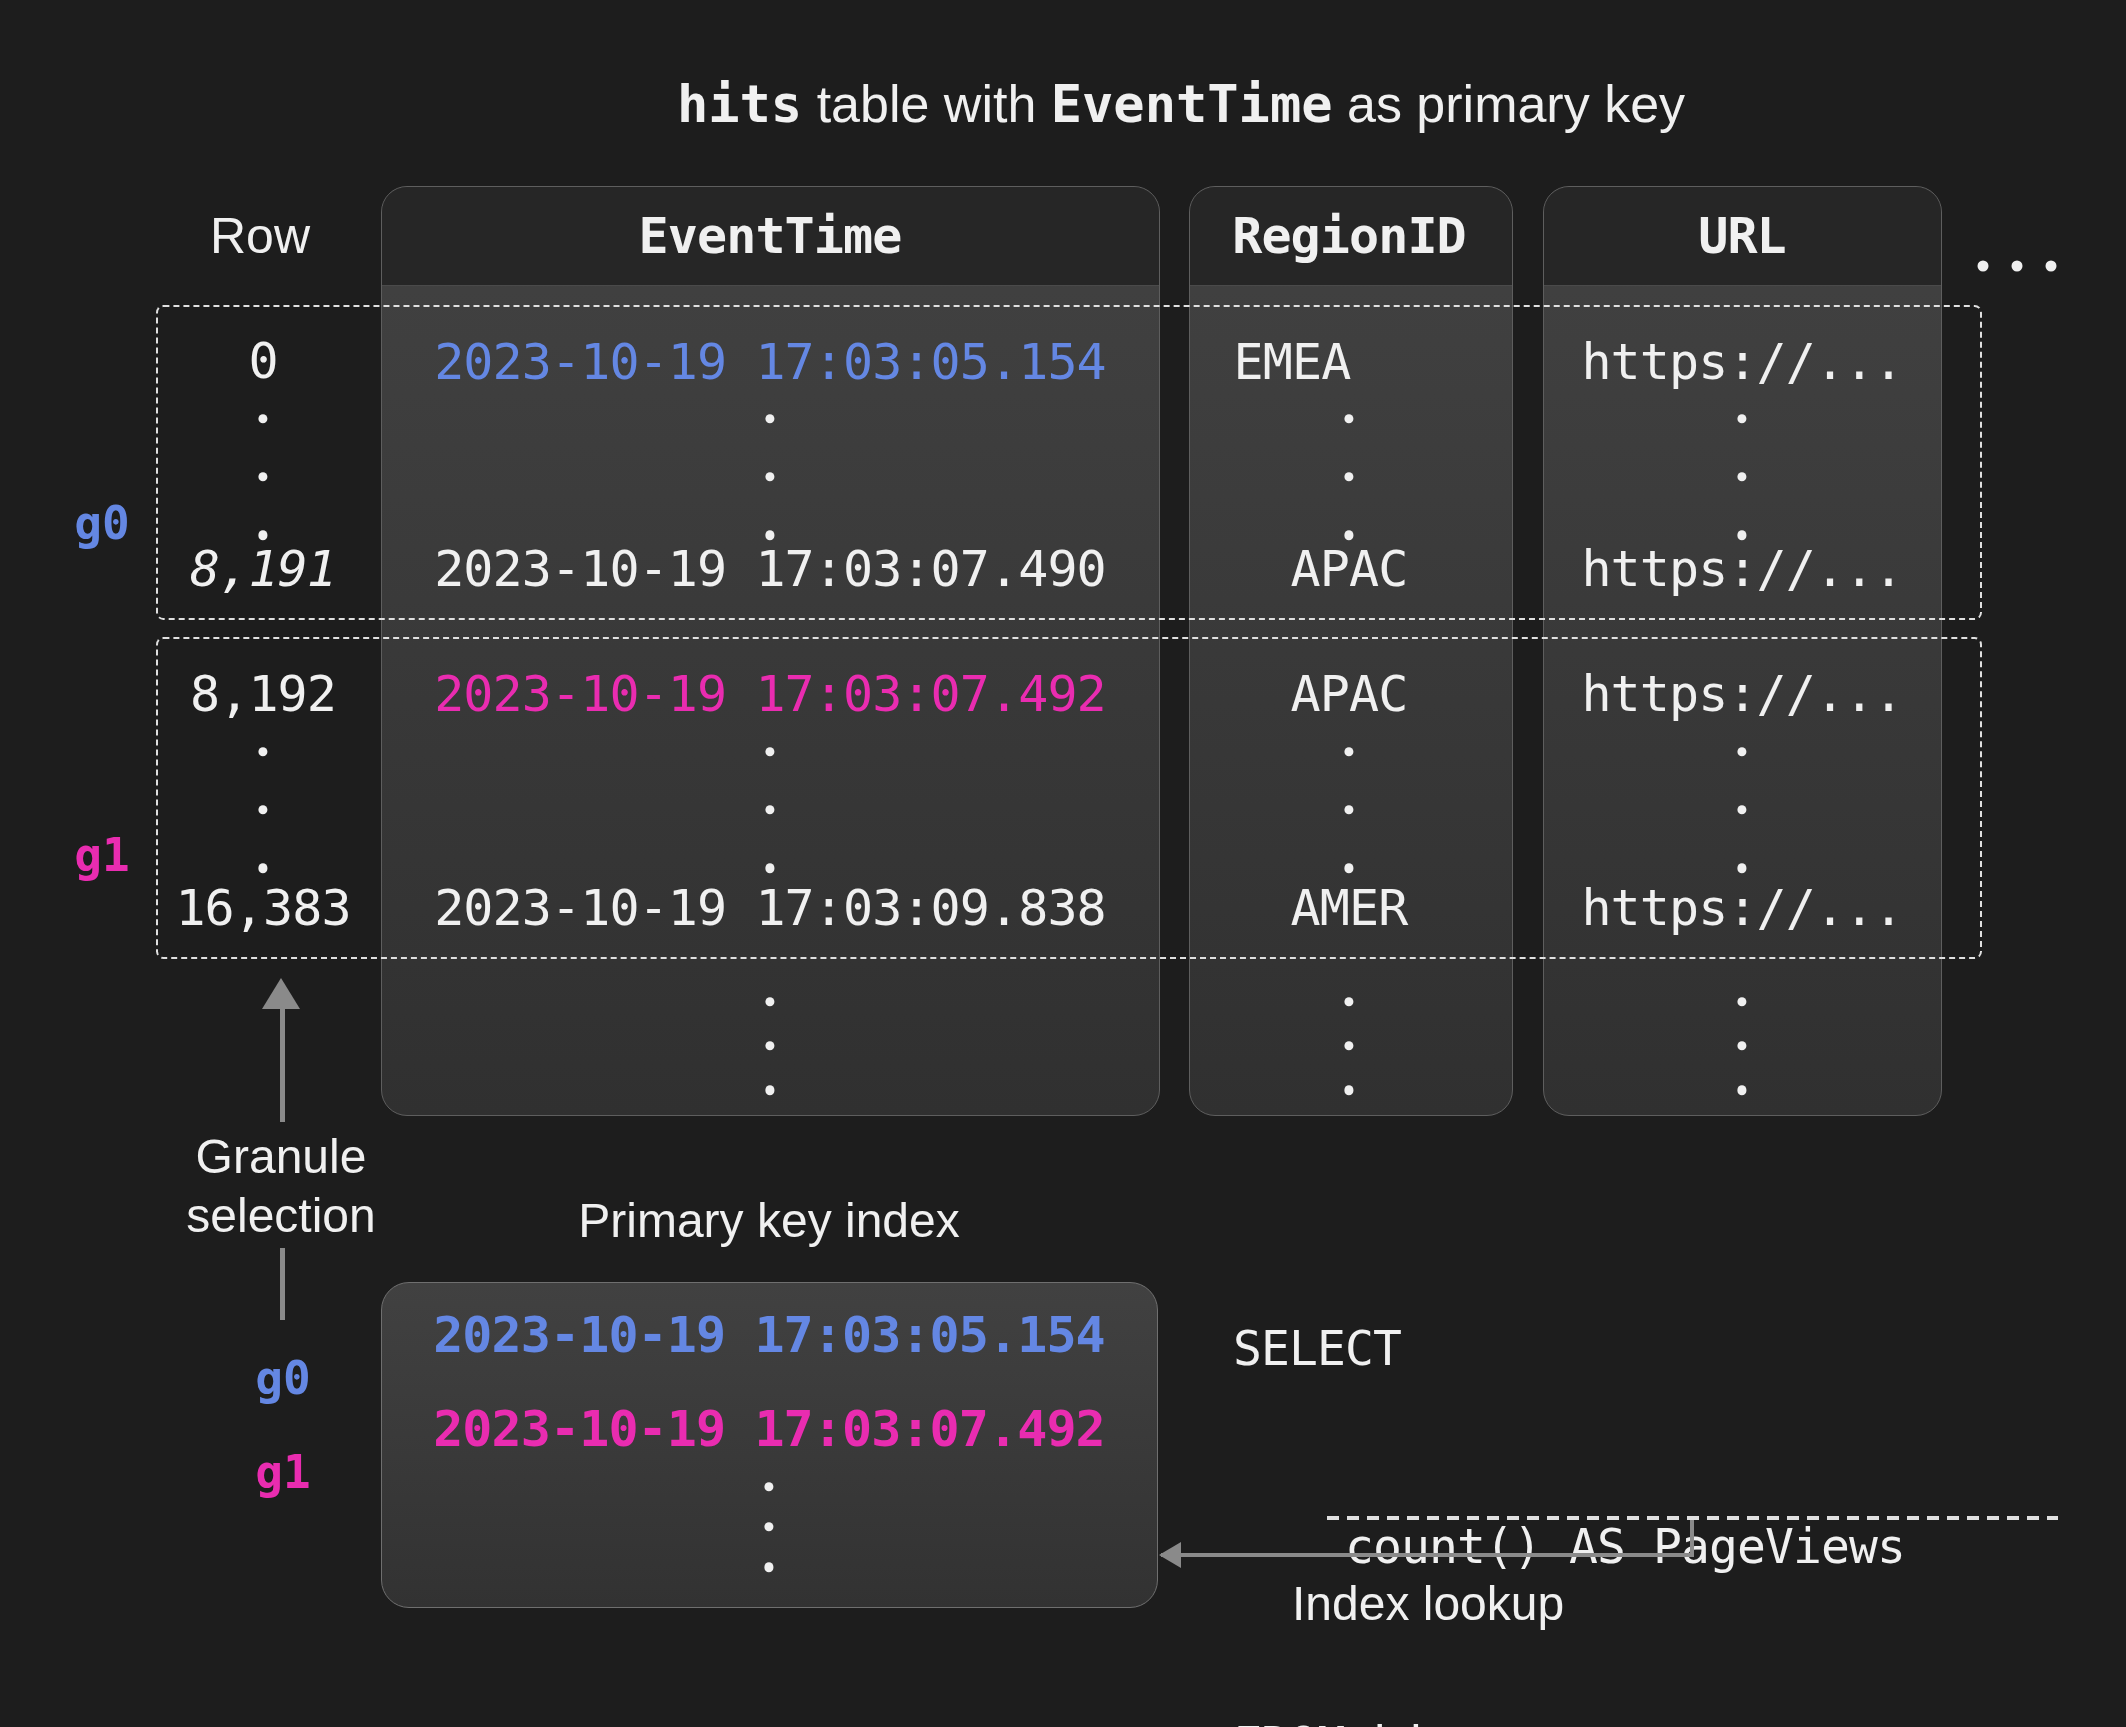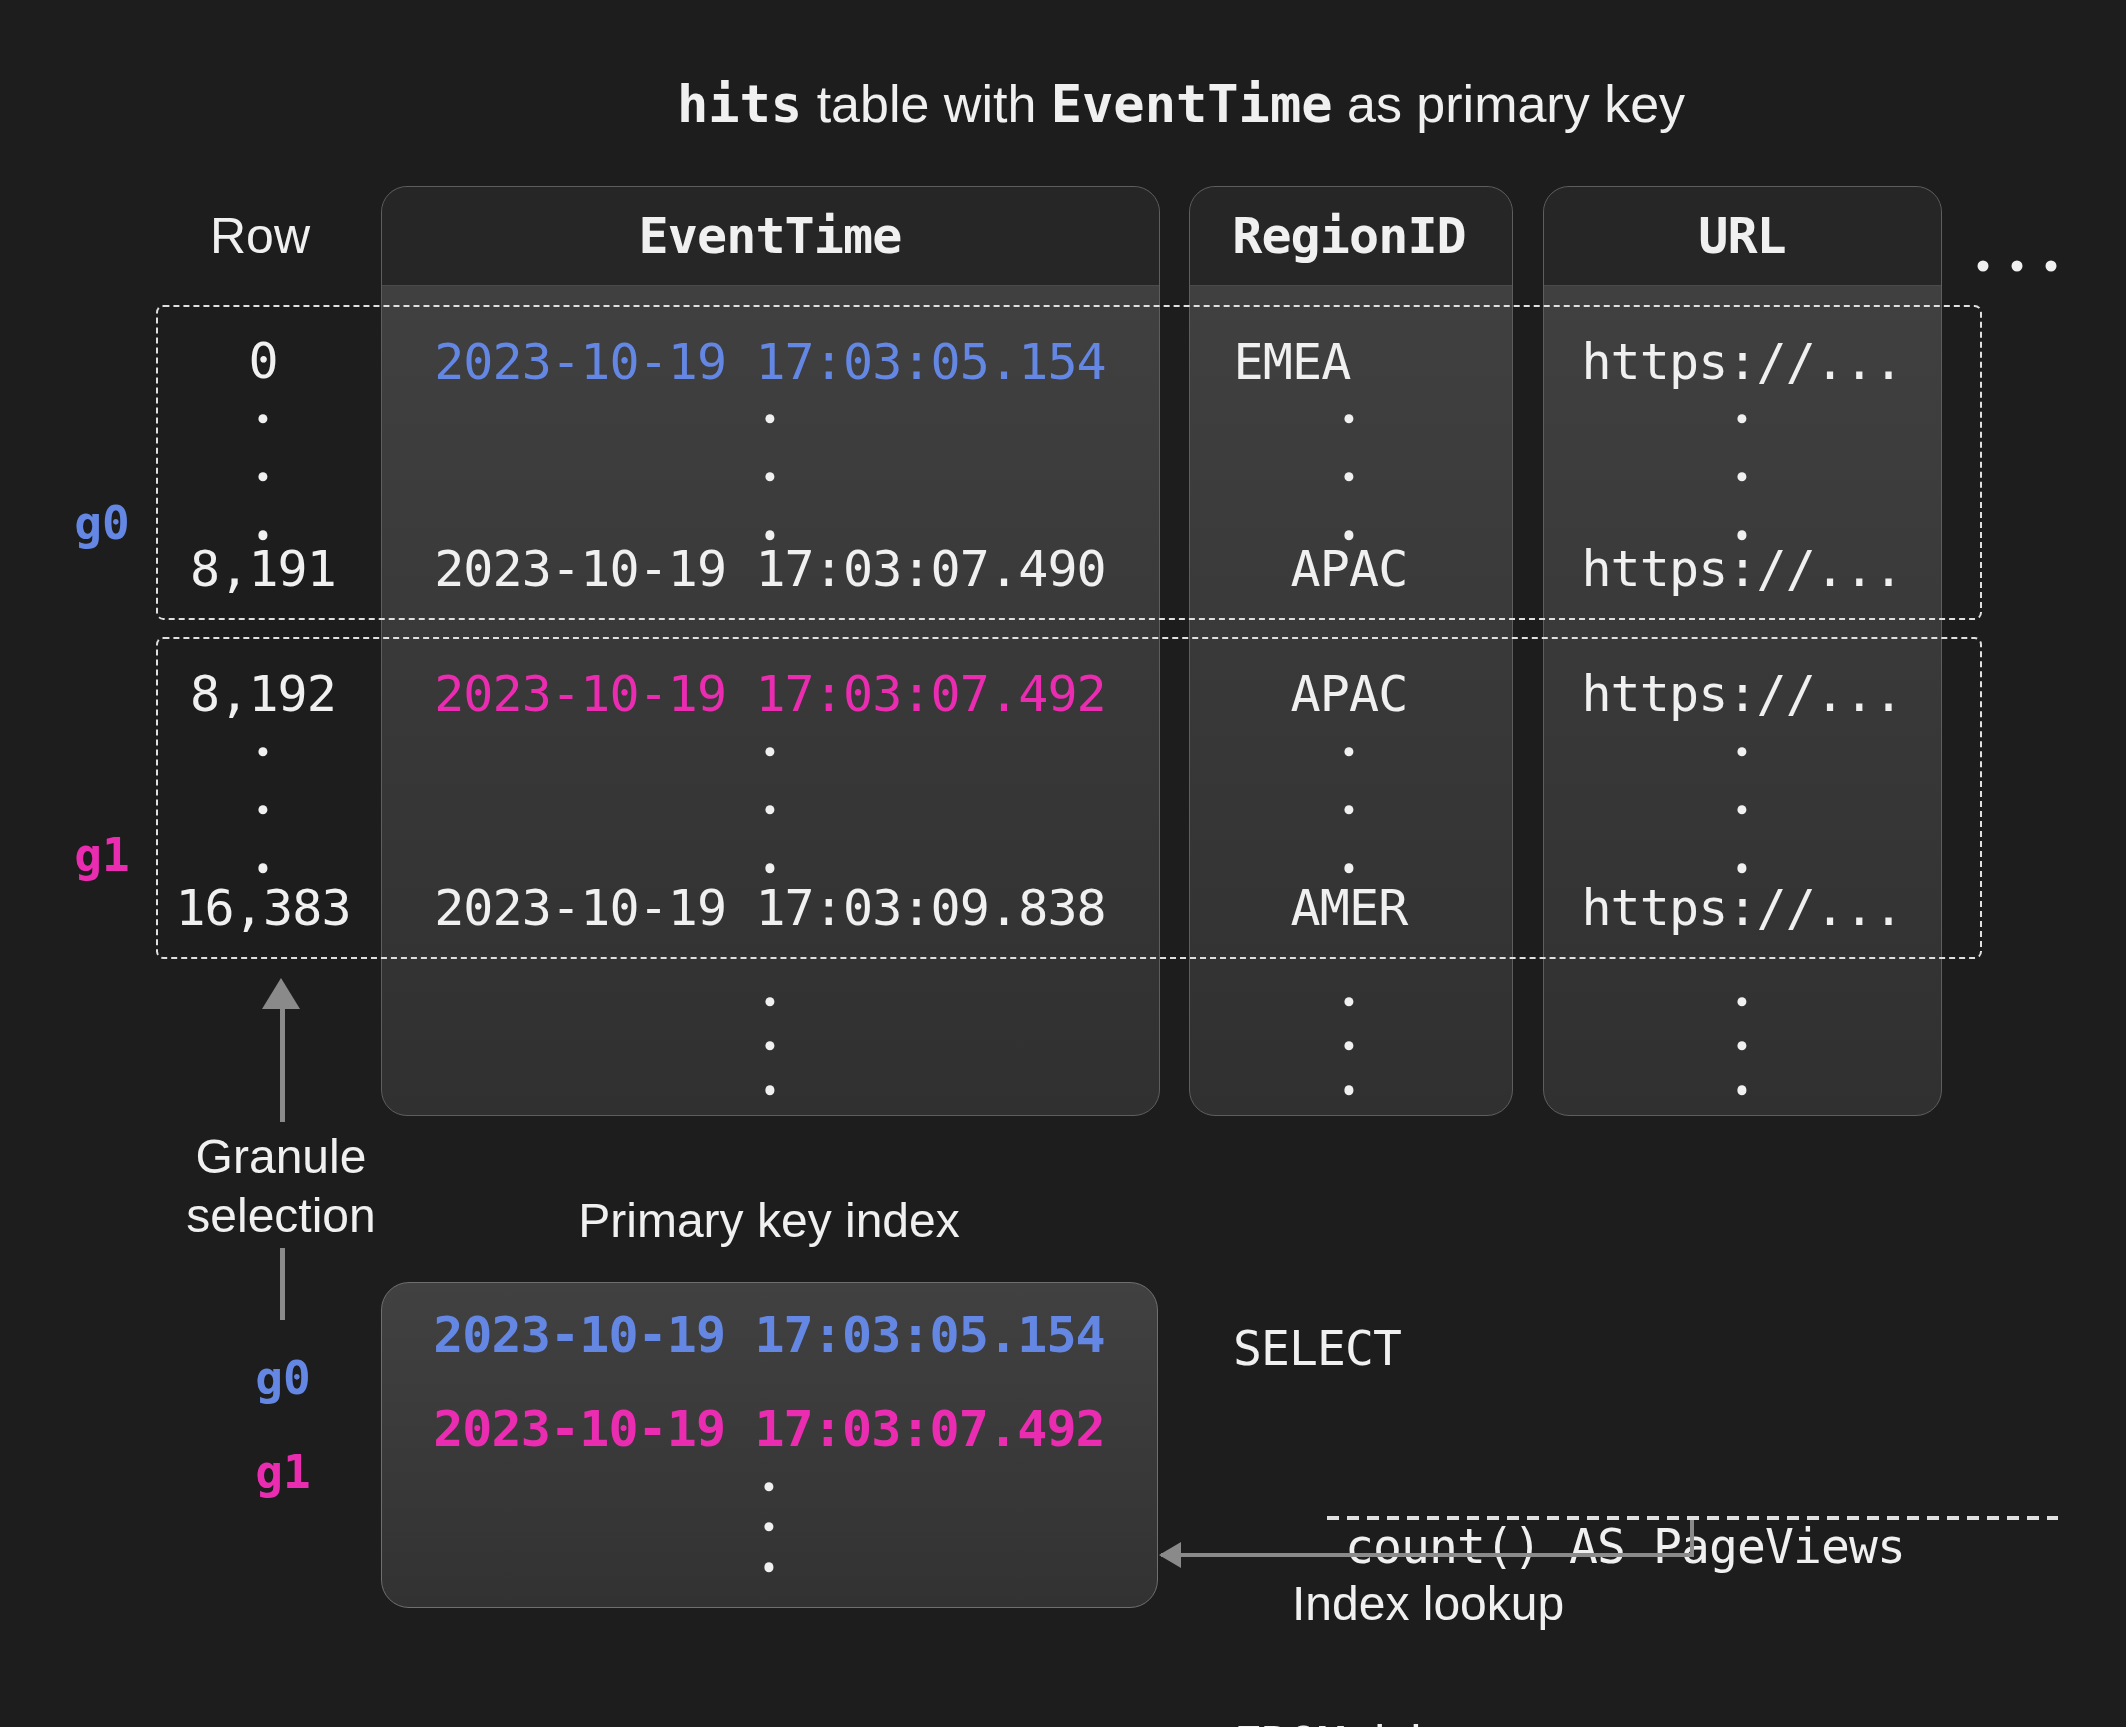--- a/index.html
+++ b/index.html
@@ -91,21 +91,21 @@
       <i></i>
       <i></i>
       <i></i>
     </div>
   <div class="abs c vdots g" style="left:1742px;top:477px;">
       <i></i>
       <i></i>
       <i></i>
     </div>
 
-  <div class="abs c mono data" style="left:263px;top:569px;">8,191</div>
+  <div class="abs c mono data" style="left:263px;top:569px;font-style:italic;">8,191</div>
   <div class="abs c mono data" style="left:770px;top:569px;">2023-10-19 17:03:07.490</div>
   <div class="abs c mono data" style="left:1349px;top:569px;">APAC</div>
   <div class="abs c mono data" style="left:1742px;top:569px;">https://...</div>
 
   <div class="abs c mono data" style="left:263px;top:694px;">8,192</div>
   <div class="abs c mono data pink" style="left:770px;top:694px;">2023-10-19 17:03:07.492</div>
   <div class="abs c mono data" style="left:1349px;top:694px;">APAC</div>
   <div class="abs c mono data" style="left:1742px;top:694px;">https://...</div>
 
   <div class="abs c vdots g" style="left:263px;top:810px;">

